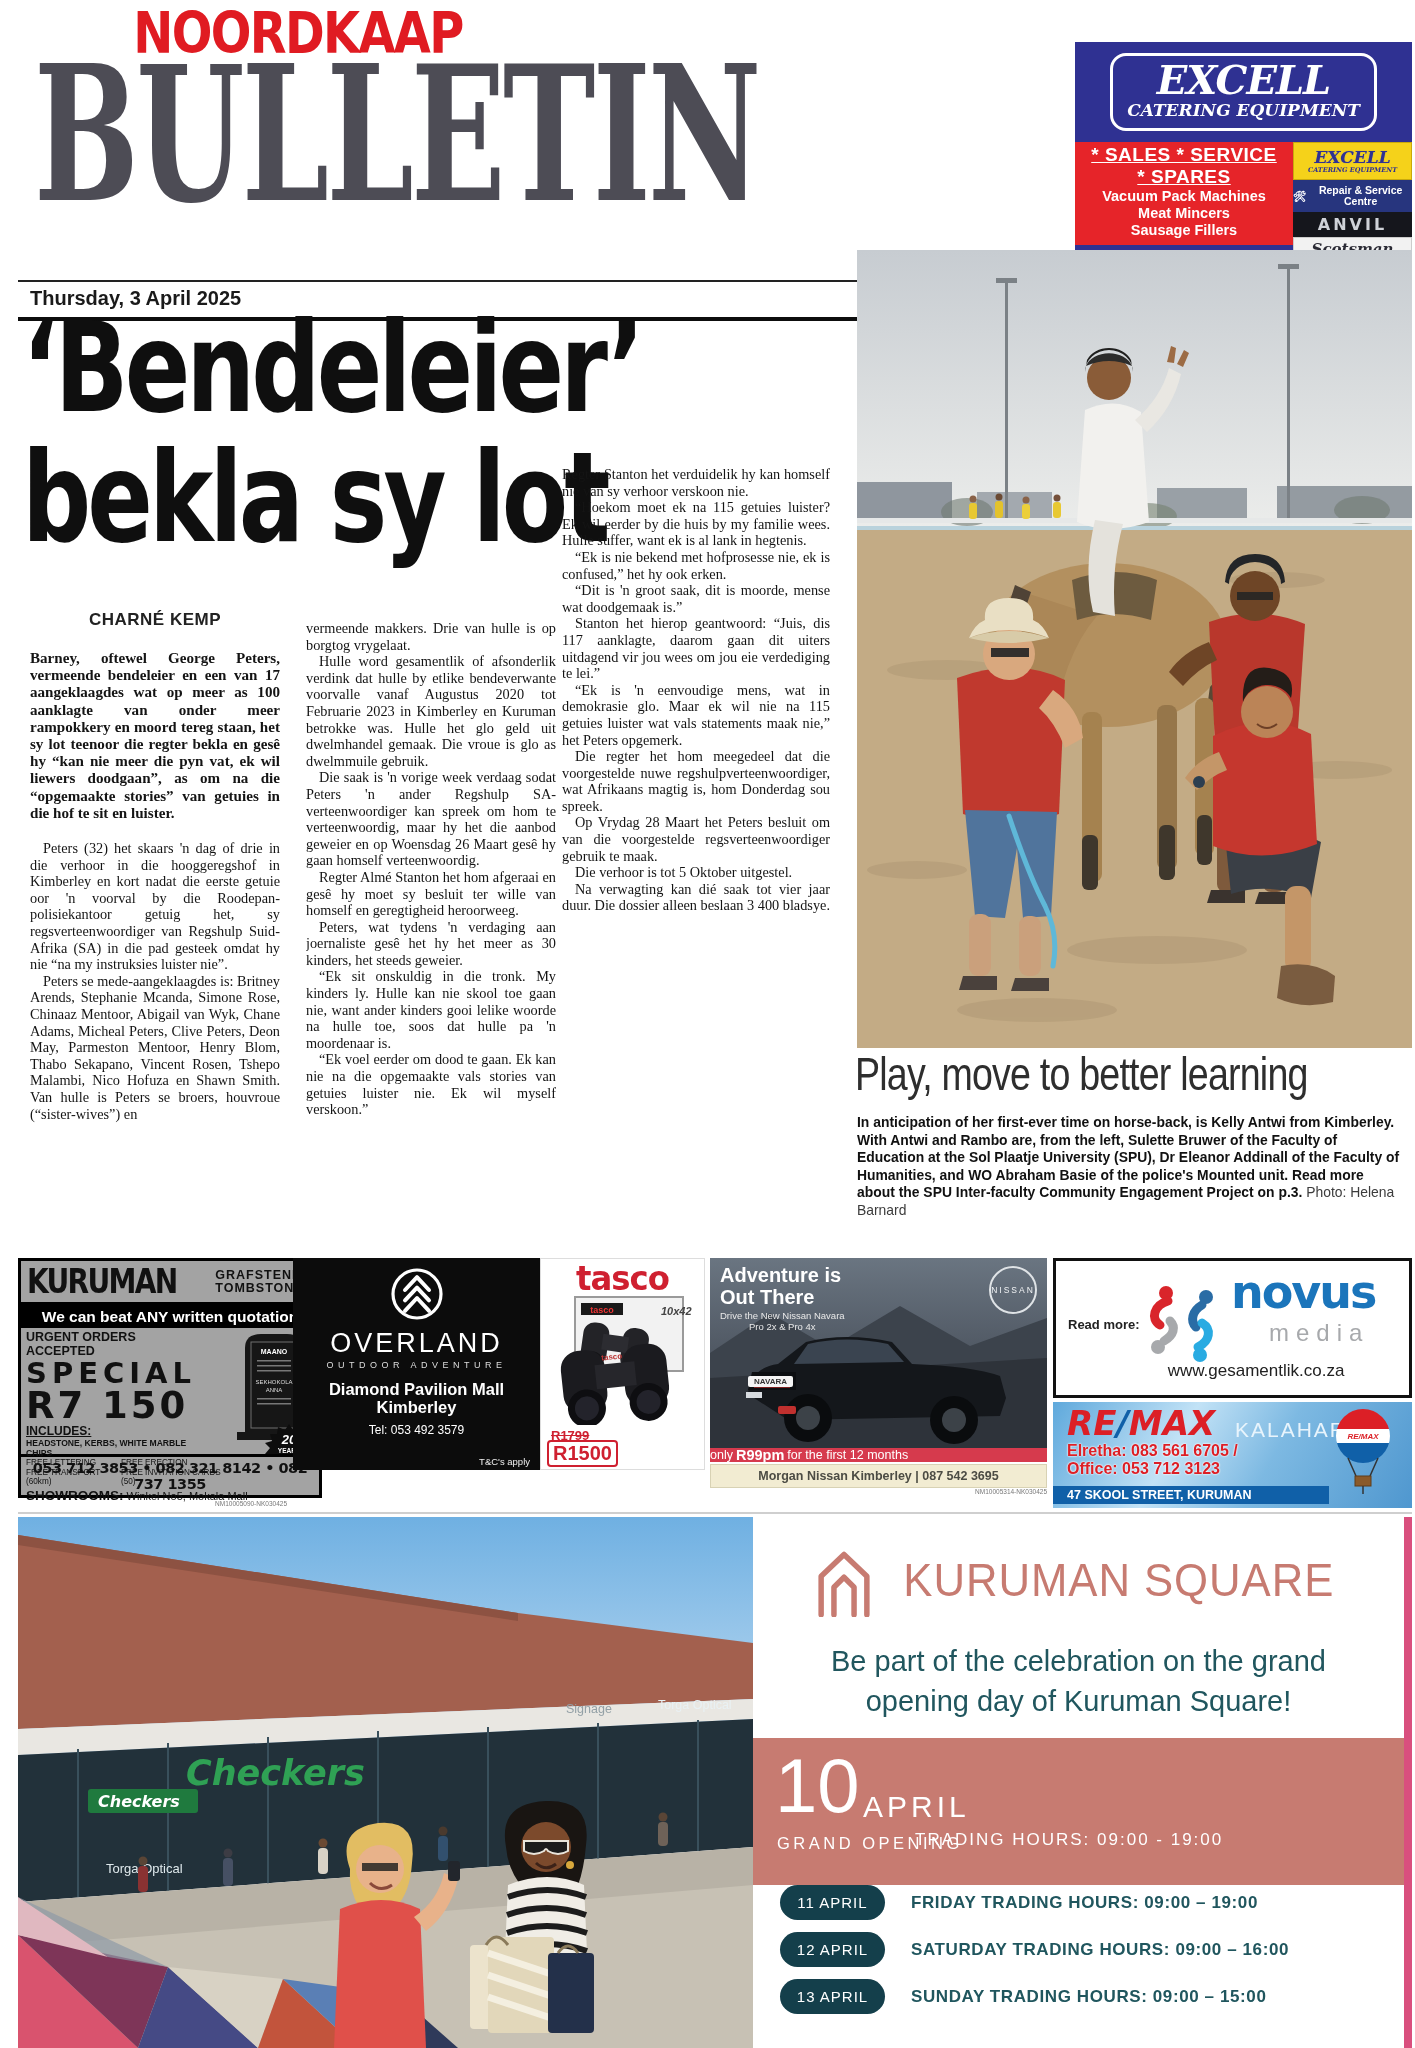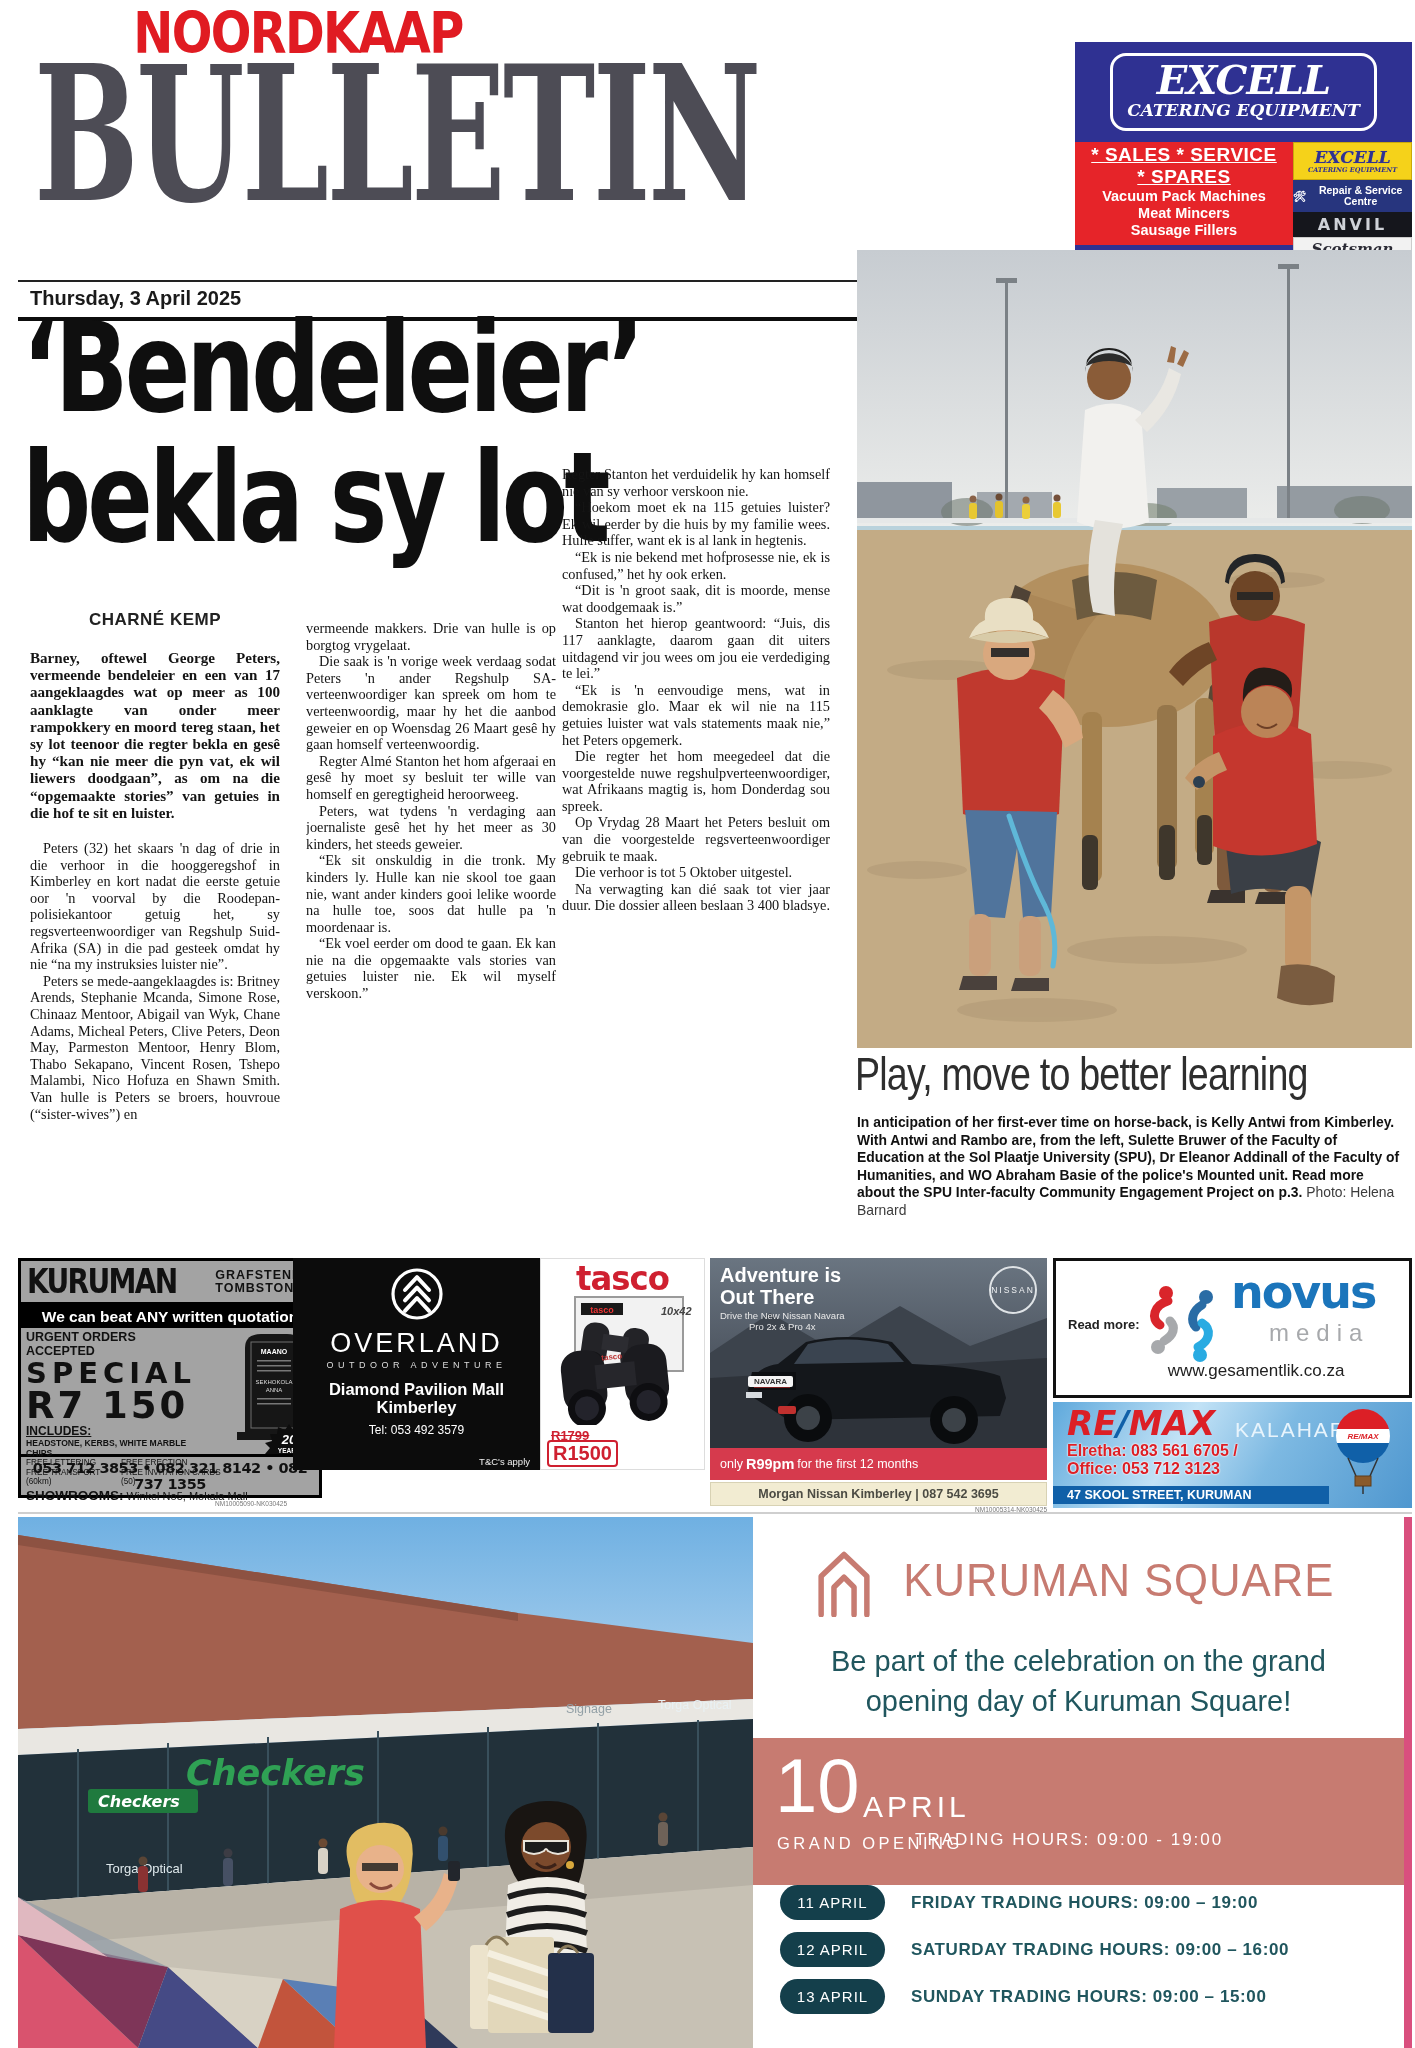--- a/index.html
+++ b/index.html
@@ -106,21 +106,21 @@
   .price-old{position:absolute;left:10px;bottom:26px;color:#cf2030;font-weight:bold;font-size:13px;text-decoration:line-through;}
   .price-new{position:absolute;left:6px;bottom:2px;color:#cf2030;font-weight:bold;font-size:20px;
              border:2px solid #cf2030;border-radius:4px;padding:0 4px;background:#fff;}
 
   .nissan{left:710px;top:1258px;width:337px;height:248px;background:#fff;}
   .ni-photo{position:relative;width:337px;height:190px;background:linear-gradient(180deg,#6a7581 0%,#4d5560 55%,#33383f 100%);overflow:hidden;}
   .ni-head{position:absolute;left:10px;top:6px;font-weight:bold;font-size:20px;line-height:22px;color:#fff;}
   .ni-sub{position:absolute;left:10px;top:52px;font-size:9.5px;line-height:11px;color:#e8e8e8;}
   .ni-badge{position:absolute;right:10px;top:8px;width:44px;height:44px;border:2px solid #dfe3e6;border-radius:50%;
             display:flex;align-items:center;justify-content:center;color:#f0f2f4;font-size:8.5px;letter-spacing:2px;}
-  .ni-strip{height:32px;background:#d63a4d;color:#fff;display:flex;align-items:center;padding-left:10px;font-size:12.5px;}
+  .ni-strip{height:14px;background:#d63a4d;color:#fff;display:flex;align-items:center;font-size:12.5px;}
   .ni-strip b{font-size:14.5px;margin:0 3px;}
   .ni-dealer{height:24px;margin-top:2px;background:#f2ecd2;color:#4c4c44;font-weight:bold;font-size:12.5px;
              display:flex;align-items:center;justify-content:center;border:1px solid #d8d2b4;box-sizing:border-box;}
   .ni-code{text-align:right;font-size:6.5px;color:#777;}
   .ni-plate{position:absolute;left:38px;top:118px;background:#f4f4f4;color:#333;font-weight:bold;font-size:8px;
             padding:1px 6px;border-radius:2px;}
 
   .novus{left:1053px;top:1258px;width:359px;height:140px;border:3px solid #111;box-sizing:border-box;
          background:#fff;position:absolute;}
   .nv-read{position:absolute;left:12px;top:56px;font-weight:bold;font-size:13px;color:#222;}
@@ -217,20 +217,21 @@
   <div class="abs headline h1">‘Bendeleier’</div>
   <div class="abs headline h2">bekla sy lot</div>
   <div class="abs byline">CHARNÉ KEMP</div>
   <div class="abs newscol col1">
       <p>Barney, oftewel George Peters, vermeende bendeleier en een van 17 aangeklaagdes wat op meer as 100 aanklagte van onder meer rampokkery en moord tereg staan, het sy lot teenoor die regter bekla en gesê hy “kan nie meer die pyn vat, ek wil liewers doodgaan”, as om na die “opgemaakte stories” van getuies in die hof te sit en luister.</p>
       <p>Peters (32) het skaars 'n dag of drie in die verhoor in die hooggeregshof in Kimberley en kort nadat die eerste getuie oor 'n voorval by die Roodepan-polisiekantoor getuig het, sy regsverteenwoordiger van Regshulp Suid-Afrika (SA) in die pad gesteek omdat hy nie “na my instruksies luister nie”.</p>
       <p>Peters se mede-aangeklaagdes is: Britney Arends, Stephanie Mcanda, Simone Rose, Chinaaz Mentoor, Abigail van Wyk, Chane Adams, Micheal Peters, Clive Peters, Deon May, Parmeston Mentoor, Henry Blom, Thabo Sekapano, Vincent Rosen, Tshepo Malambi, Nico Hofuza en Shawn Smith. Van hulle is Peters se broers, houvroue (“sister-wives”) en</p>
     </div>
   <div class="abs newscol col2">
       <p>vermeende makkers. Drie van hulle is op borgtog vrygelaat.</p>
+      <p>Hulle word gesamentlik of afsonderlik verdink dat hulle by etlike bendeverwante voorvalle vanaf Augustus 2020 tot Februarie 2023 in Kimberley en Kuruman betrokke was. Hulle het glo geld uit dwelmhandel gemaak. Die vroue is glo as dwelmmuile gebruik.</p>
       <p>Die saak is 'n vorige week verdaag sodat Peters 'n ander Regshulp SA-verteenwoordiger kan spreek om hom te verteenwoordig, maar hy het die aanbod geweier en op Woensdag 26 Maart gesê hy gaan homself verteenwoordig.</p>
       <p>Regter Almé Stanton het hom afgeraai en gesê hy moet sy besluit ter wille van homself en geregtigheid heroorweeg.</p>
       <p>Peters, wat tydens 'n verdaging aan joernaliste gesê het hy het meer as 30 kinders, het steeds geweier.</p>
       <p>“Ek sit onskuldig in die tronk. My kinders ly. Hulle kan nie skool toe gaan nie, want ander kinders gooi lelike woorde na hulle toe, soos dat hulle pa 'n moordenaar is.</p>
       <p>“Ek voel eerder om dood te gaan. Ek kan nie na die opgemaakte vals stories van getuies luister nie. Ek wil myself verskoon.”</p>
     </div>
   <div class="abs newscol col3">
       <p>Regter Stanton het verduidelik hy kan homself nie van sy verhoor verskoon nie.</p>
       <p>“Hoekom moet ek na 115 getuies luister? Ek wil eerder by die huis by my familie wees. Hulle suffer, want ek is al lank in hegtenis.</p>
       <p>“Ek is nie bekend met hofprosesse nie, ek is confused,” het hy ook erken.</p>

